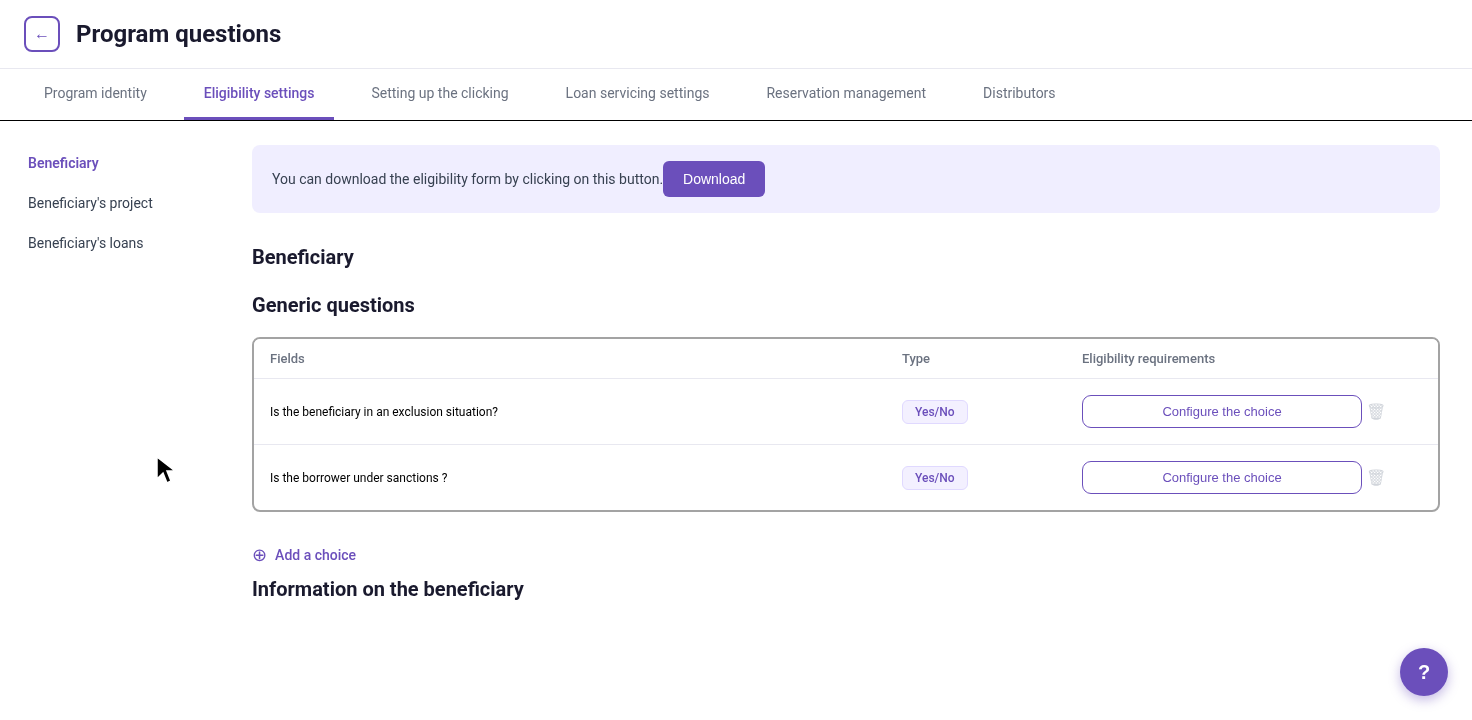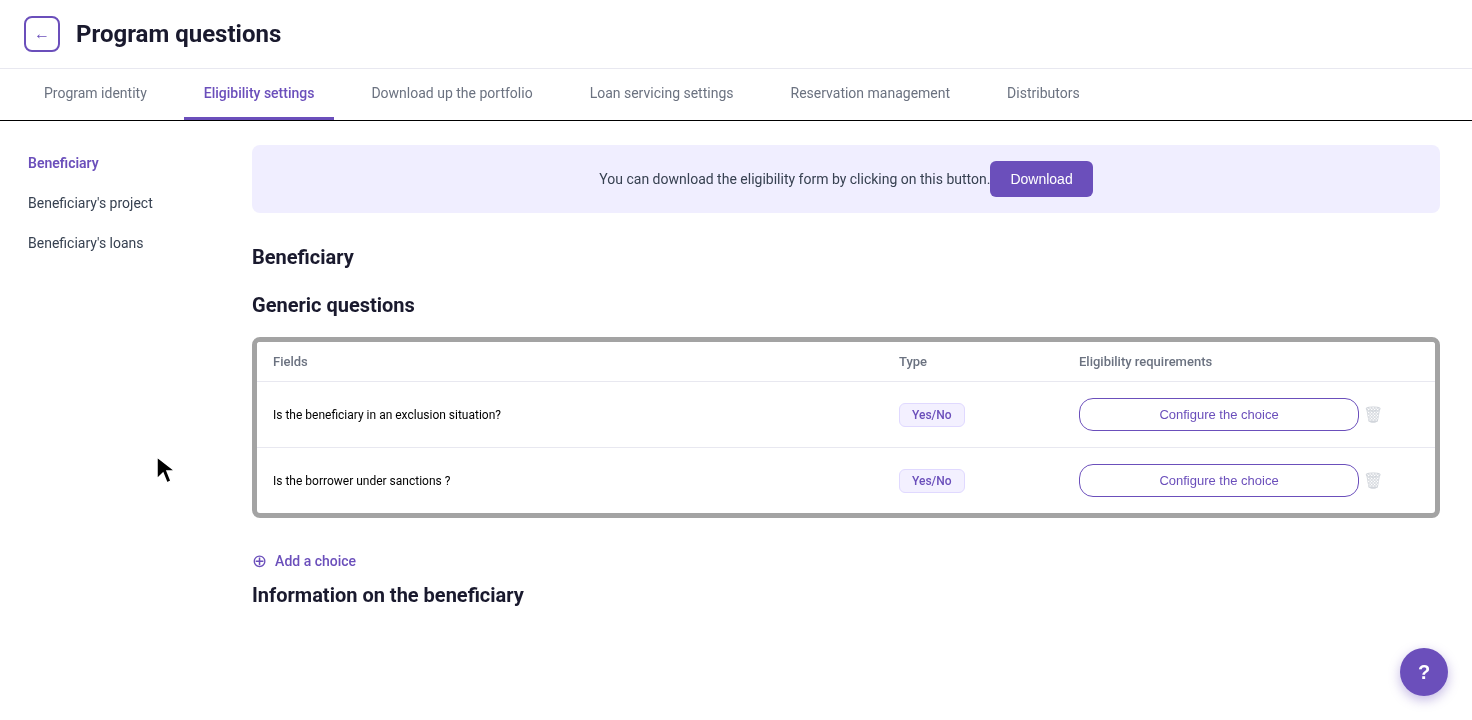--- a/index.html
+++ b/index.html
@@ -23,37 +23,37 @@
 
     
     .sidebar { width: 220px; padding: 24px 16px; flex-shrink: 0; }
     .sidebar-item { padding: 10px 12px; font-size: 14px; color: #374151; cursor: pointer; border-radius: 6px; margin-bottom: 4px; }
     .sidebar-item.active { color: #6b4fbb; font-weight: 600; }
 
     
     .content { flex: 1; padding: 24px 32px; overflow-y: auto; }
 
     
-    .info-banner { background: #f0eeff; border-radius: 8px; padding: 16px 20px; display: flex; align-items: center; justify-content: center; margin-bottom: 32px; }
+    .info-banner { background: #f0eeff; border-radius: 8px; padding: 16px 20px; display: flex; align-items: center; justify-content: flex-start; margin-bottom: 32px; }
     .info-banner-text { color: #374151; font-size: 14px; }
     .download-btn { background: #6b4fbb; color: #fff; border: none; border-radius: 6px; padding: 10px 20px; font-size: 14px; font-weight: 500; cursor: pointer; white-space: nowrap; }
 
     
     .section-title { font-size: 20px; font-weight: 700; color: #1a1a2e; margin-bottom: 24px; }
     .subsection-title { font-size: 20px; font-weight: 700; color: #1a1a2e; margin-bottom: 20px; }
 
     
-    .table-container { border: 5px solid #a3a3a3; border-radius: 8px; overflow: hidden; margin-bottom: 20px; }
+    .table-container { border: 2px solid #a3a3a3; border-radius: 8px; overflow: hidden; margin-bottom: 20px; }
     .table-header { display: grid; grid-template-columns: 1fr 180px 280px 60px; padding: 12px 16px; background: #fff; border-bottom: 1px solid #e8e8f0; }
     .table-header-cell { font-size: 13px; color: #6b7280; font-weight: 500; }
     .table-row { display: grid; grid-template-columns: 1fr 180px 280px 60px; padding: 16px 16px; border-bottom: 1px solid #e8e8f0; align-items: center; }
     .table-row:last-child { border-bottom: none; }
     .field-text { font-size: 12px; color: #000000; }
     .type-badge { display: inline-block; background: #f3f0ff; color: #6b4fbb; border-radius: 6px; padding: 4px 12px; font-size: 12px; font-weight: 500; border: 1px solid #e0d9ff; }
-    .configure-btn { background: #fff; color: #6b4fbb; border: 1.5px solid #6b4fbb; border-radius: 14px; padding: 8px 16px; font-size: 13px; cursor: pointer; width: 100%; }
+    .configure-btn { background: #fff; color: #6b4fbb; border: 1.5px solid #6b4fbb; border-radius: 9px; padding: 8px 16px; font-size: 13px; cursor: pointer; width: 100%; }
     .delete-btn { background: none; border: none; cursor: pointer; color: #d1d5db; display: flex; align-items: center; justify-content: center; padding: 4px; }
     .delete-icon { font-size: 16px; }
 
     
     .add-field-row { display: flex; align-items: center; gap: 8px; padding: 12px 0; cursor: pointer; color: #6b4fbb; font-size: 14px; font-weight: 500; }
     .add-icon { font-size: 18px; }
 
     
     .help-btn { position: fixed; bottom: 24px; right: 24px; width: 48px; height: 48px; background: #6b4fbb; color: #fff; border-radius: 50%; display: flex; align-items: center; justify-content: center; font-size: 20px; font-weight: 700; cursor: pointer; border: none; box-shadow: 0 4px 12px rgba(107,79,187,0.4); }
 
@@ -69,21 +69,21 @@
   <div class="header">
     <button class="back-btn">
       <span>←</span>
     </button>
     <h1 class="page-title">Program questions</h1>
   </div>
 
   <nav class="nav-tabs">
     <a class="nav-tab">Program identity</a>
     <a class="nav-tab active">Eligibility settings</a>
-    <a class="nav-tab">Download up the portfolio</a>
+    <a class="nav-tab">Setting up the clicking</a>
     <a class="nav-tab">Loan servicing settings</a>
     <a class="nav-tab">Reservation management</a>
     <a class="nav-tab">Distributors</a>
   </nav>
 
   <div class="main-layout">
 
     <aside class="sidebar">
       <div class="sidebar-item active">Beneficiary</div>
       <div class="sidebar-item">Beneficiary's project</div>

